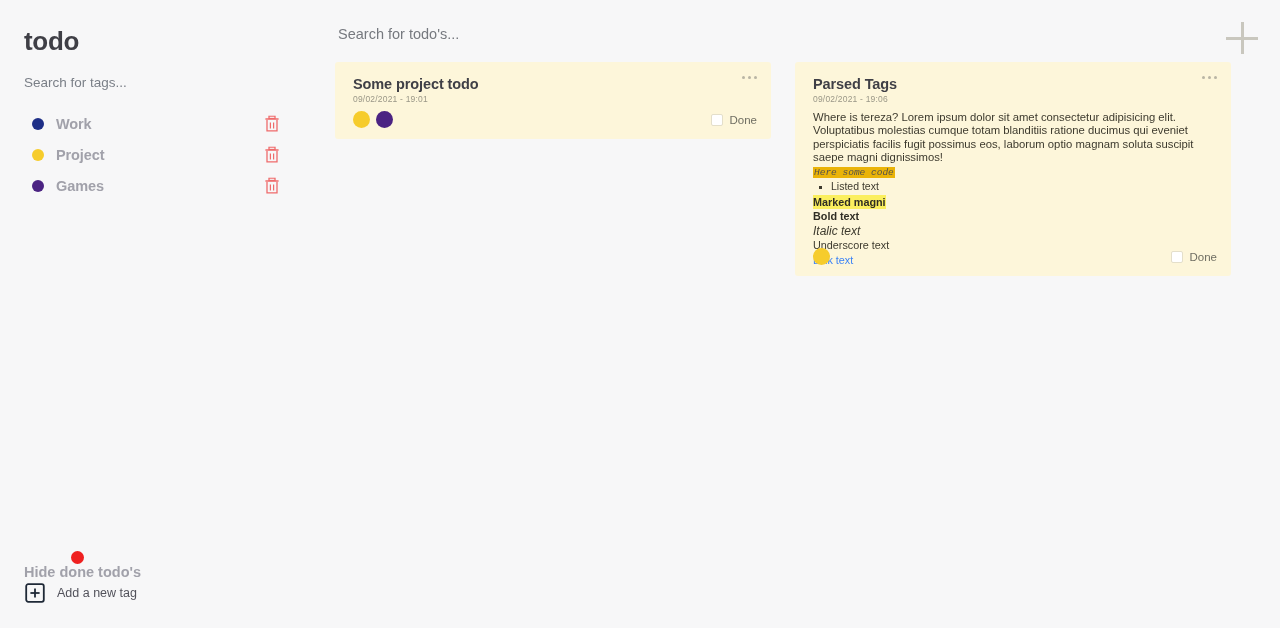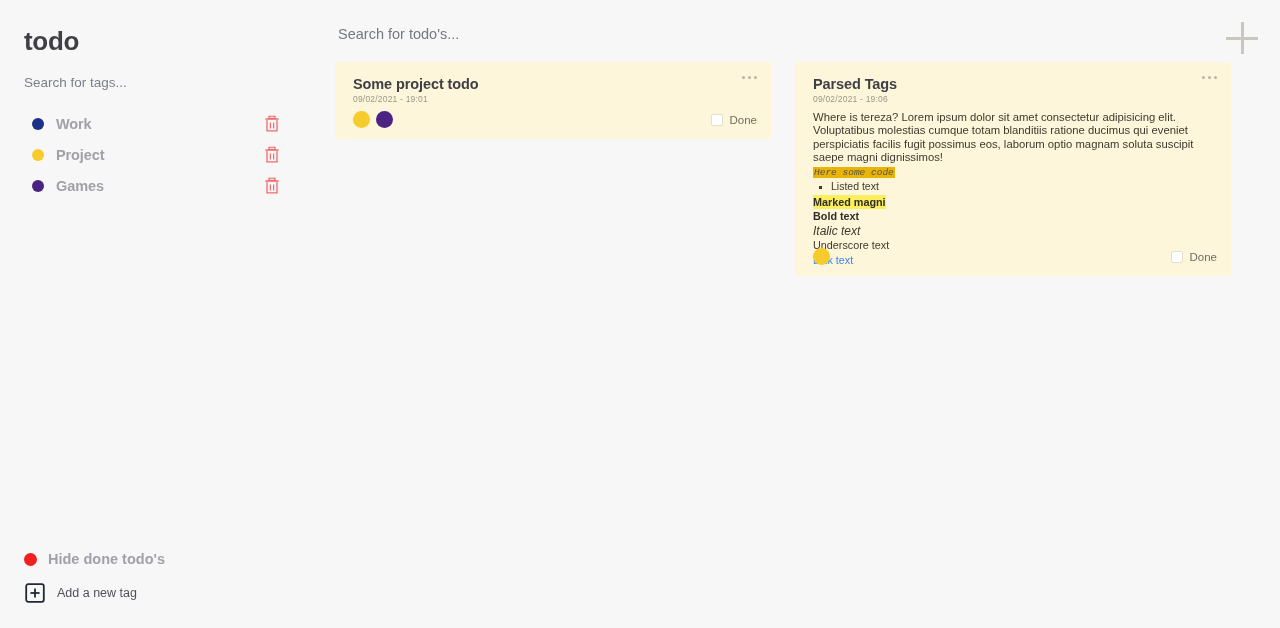--- a/index.html
+++ b/index.html
@@ -37,21 +37,21 @@
     font-size: 14.5px; font-weight: bold; color: #a1a1aa; letter-spacing: -0.1px;
   }
   .tag-del {
     position: absolute; right: 40px; top: 50%; transform: translateY(-50%);
     width: 16px; height: 17px; cursor: pointer;
   }
 
   
   #hide-done {
     position: absolute; left: 24px; top: 551px;
-    display: flex; align-items: center; cursor: pointer;
+    display: flex; align-items: center; cursor: pointer; flex-direction: column;
   }
   #hide-done-dot {
     width: 13px; height: 13px; border-radius: 50%; background: #ef2020; margin-right: 11px;
   }
   #hide-done-label { font-size: 14.5px; font-weight: bold; color: #a1a1aa; }
 
   #add-tag {
     position: absolute; left: 25px; top: 583px;
     display: flex; align-items: center; cursor: pointer;
   }

